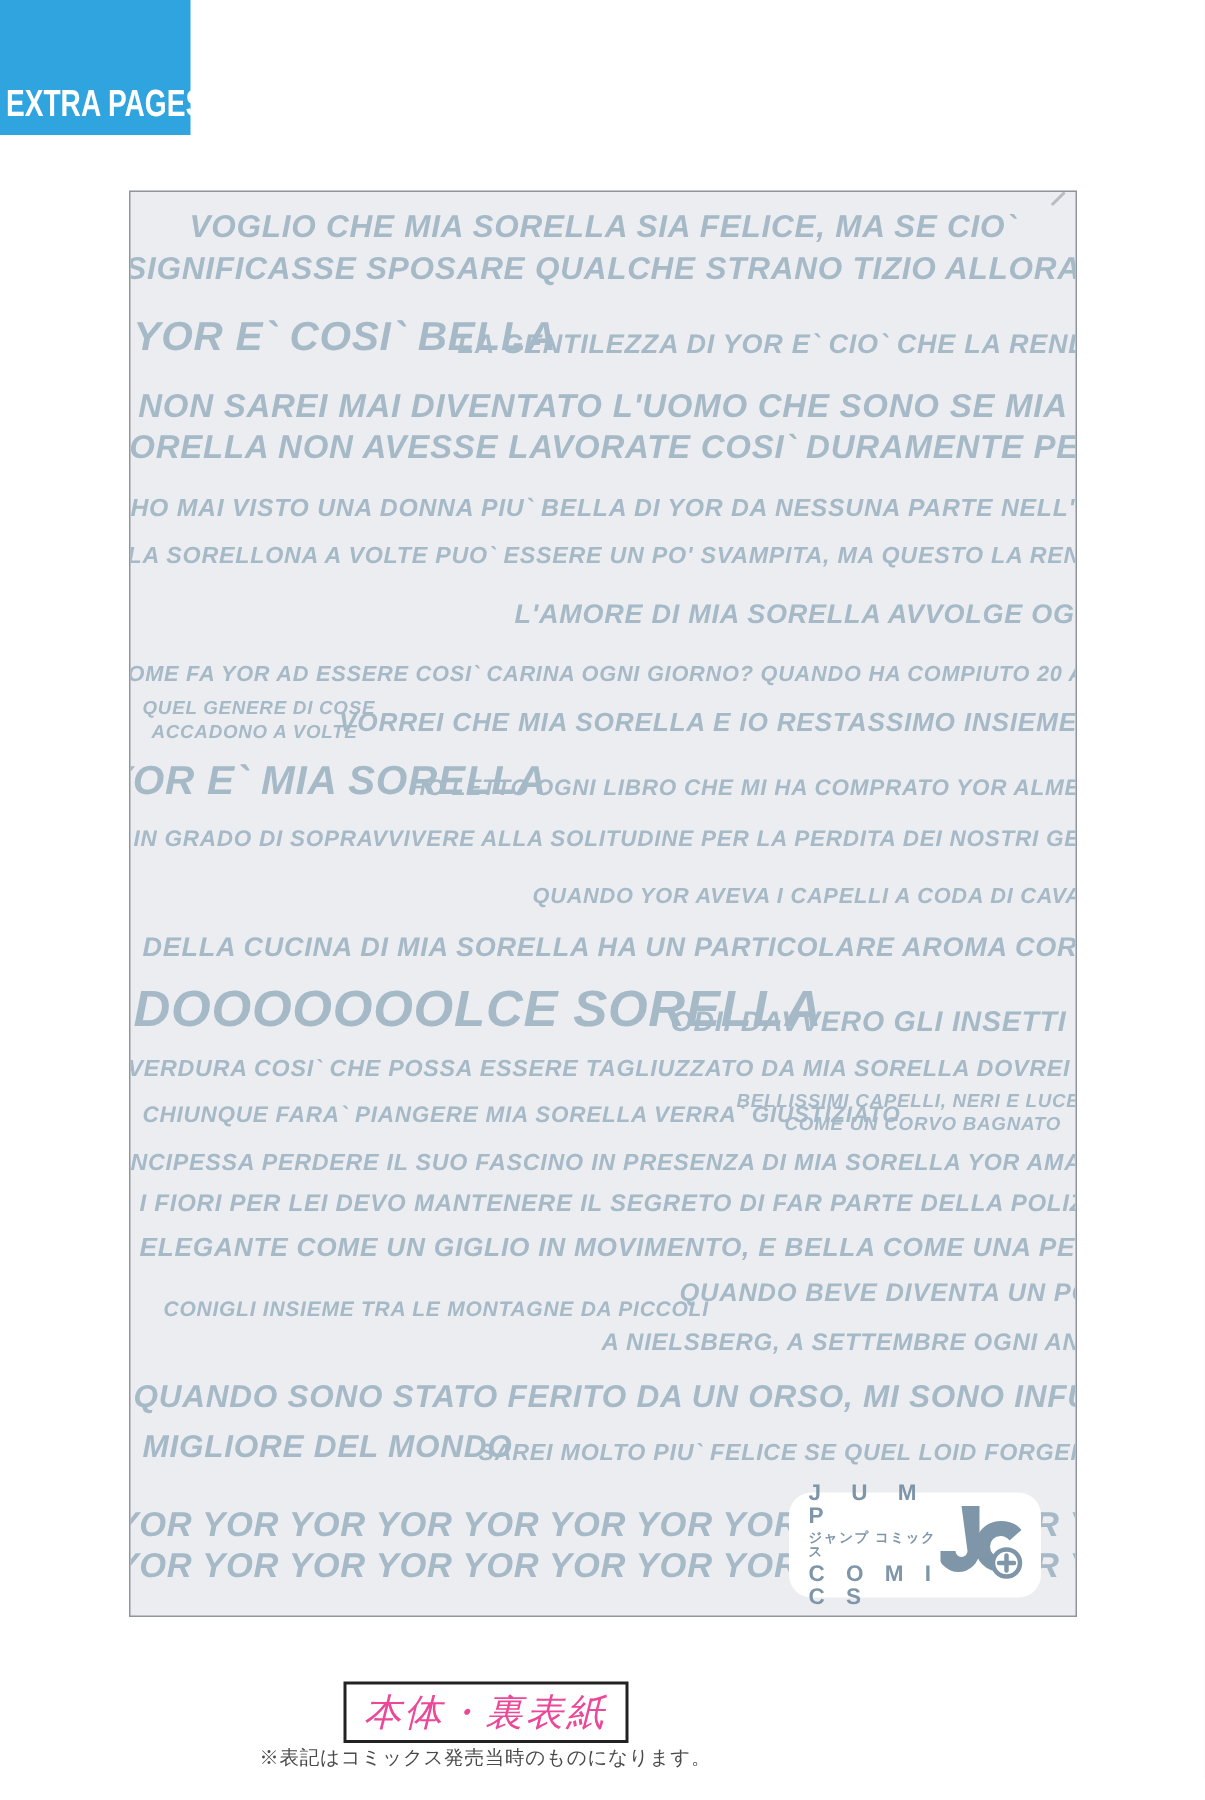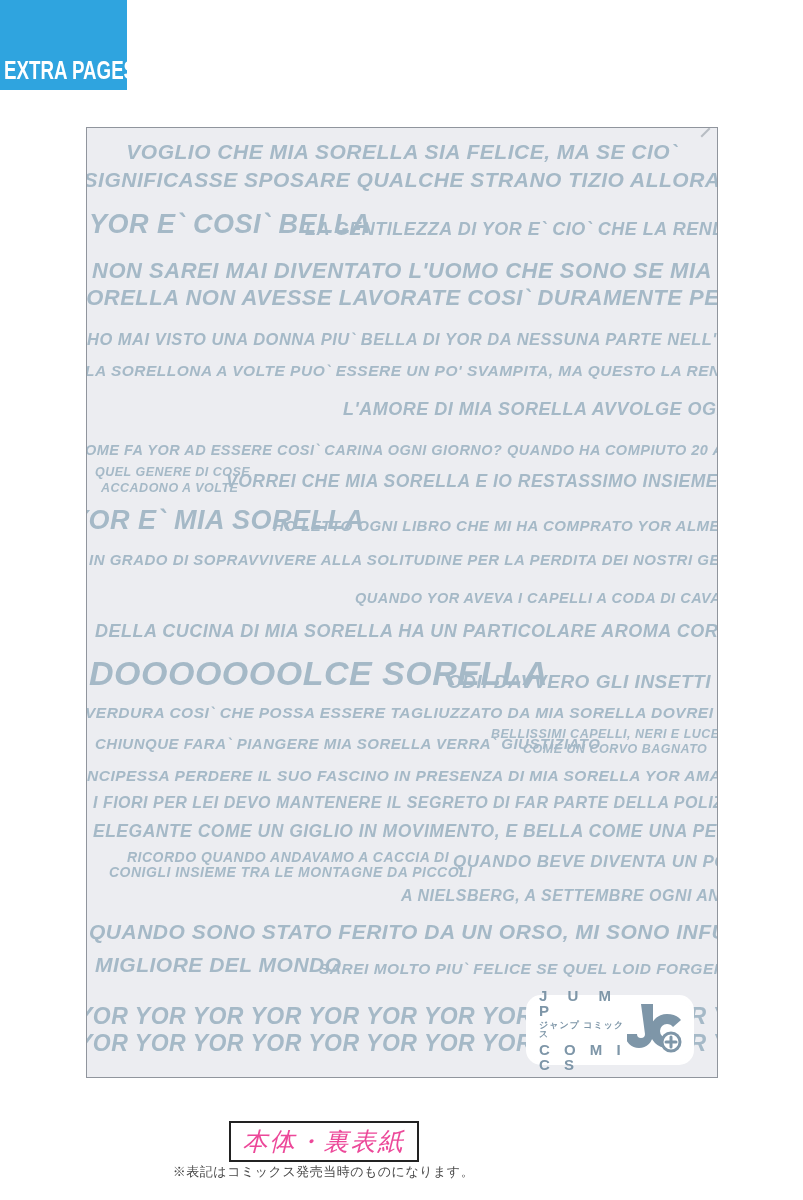--- a/index.html
+++ b/index.html
@@ -80,21 +80,20 @@
       <div class="quote" style="top: 494px; font-size: 18px; left: 8px;">DELLA CUCINA DI MIA SORELLA HA UN PARTICOLARE AROMA CORPOSO CHE</div>
       <div class="quote" style="top: 528px; font-size: 34px; left: 2px;">DOOOOOOOLCE SORELLA</div>
       <div class="quote" style="top: 544px; font-size: 19px; left: 360px;">ODII DAVVERO GLI INSETTI</div>
       <div class="quote" style="top: 577px; font-size: 15.5px; left: -2px;">VERDURA COSI` CHE POSSA ESSERE TAGLIUZZATO DA MIA SORELLA DOVREI CHIEDERE A DOMINIC DI</div>
       <div class="quote" style="top: 608px; font-size: 15px; left: 8px;">CHIUNQUE FARA` PIANGERE MIA SORELLA VERRA` GIUSTIZIATO</div>
       <div class="quote" style="top: 600px; font-size: 12.5px; left: 404px;">BELLISSIMI CAPELLI, NERI E LUCENTI</div>
       <div class="quote" style="top: 615px; font-size: 12.5px; left: 436px;">COME UN CORVO BAGNATO</div>
       <div class="quote" style="top: 640px; font-size: 15.5px; left: 0px;">NCIPESSA PERDERE IL SUO FASCINO IN PRESENZA DI MIA SORELLA YOR AMA DAVVERO MANGIARE MELE</div>
       <div class="quote" style="top: 667px; font-size: 16px; left: 6px;">I FIORI PER LEI DEVO MANTENERE IL SEGRETO DI FAR PARTE DELLA POLIZIA SEGRETA OPPURE</div>
       <div class="quote" style="top: 694px; font-size: 17.5px; left: 6px;">ELEGANTE COME UN GIGLIO IN MOVIMENTO, E BELLA COME UNA PEONIA A RIPOSO</div>
-      <div class="quote" style="top: 722px; font-size: 14px; left: 40px;">RICORDO QUANDO ANDAVAMO A CACCIA DI</div>
       <div class="quote" style="top: 737px; font-size: 14px; left: 22px;">CONIGLI INSIEME TRA LE MONTAGNE DA PICCOLI</div>
       <div class="quote" style="top: 725px; font-size: 17px; left: 366px;">QUANDO BEVE DIVENTA UN PO'</div>
       <div class="quote" style="top: 760px; font-size: 16px; left: 314px;">A NIELSBERG, A SETTEMBRE OGNI ANNO</div>
       <div class="quote" style="top: 793px; font-size: 21px; left: 2px;">QUANDO SONO STATO FERITO DA UN ORSO, MI SONO INFURIATO E</div>
       <div class="quote" style="top: 826px; font-size: 21px; left: 8px;">MIGLIORE DEL MONDO</div>
       <div class="quote" style="top: 833px; font-size: 15.5px; left: 232px;">SAREI MOLTO PIU` FELICE SE QUEL LOID FORGER MORISSE</div>
       <div class="quote" style="top: 876px; font-size: 23px; left: -10px;">YOR YOR YOR YOR YOR YOR YOR YOR YOR YOR YOR YOR YOR YOR</div>
       <div class="quote" style="top: 903px; font-size: 23px; left: -10px;">YOR YOR YOR YOR YOR YOR YOR YOR YOR YOR YOR YOR YOR YOR</div>
       <div class="badge">
       <div class="badge-txt">

